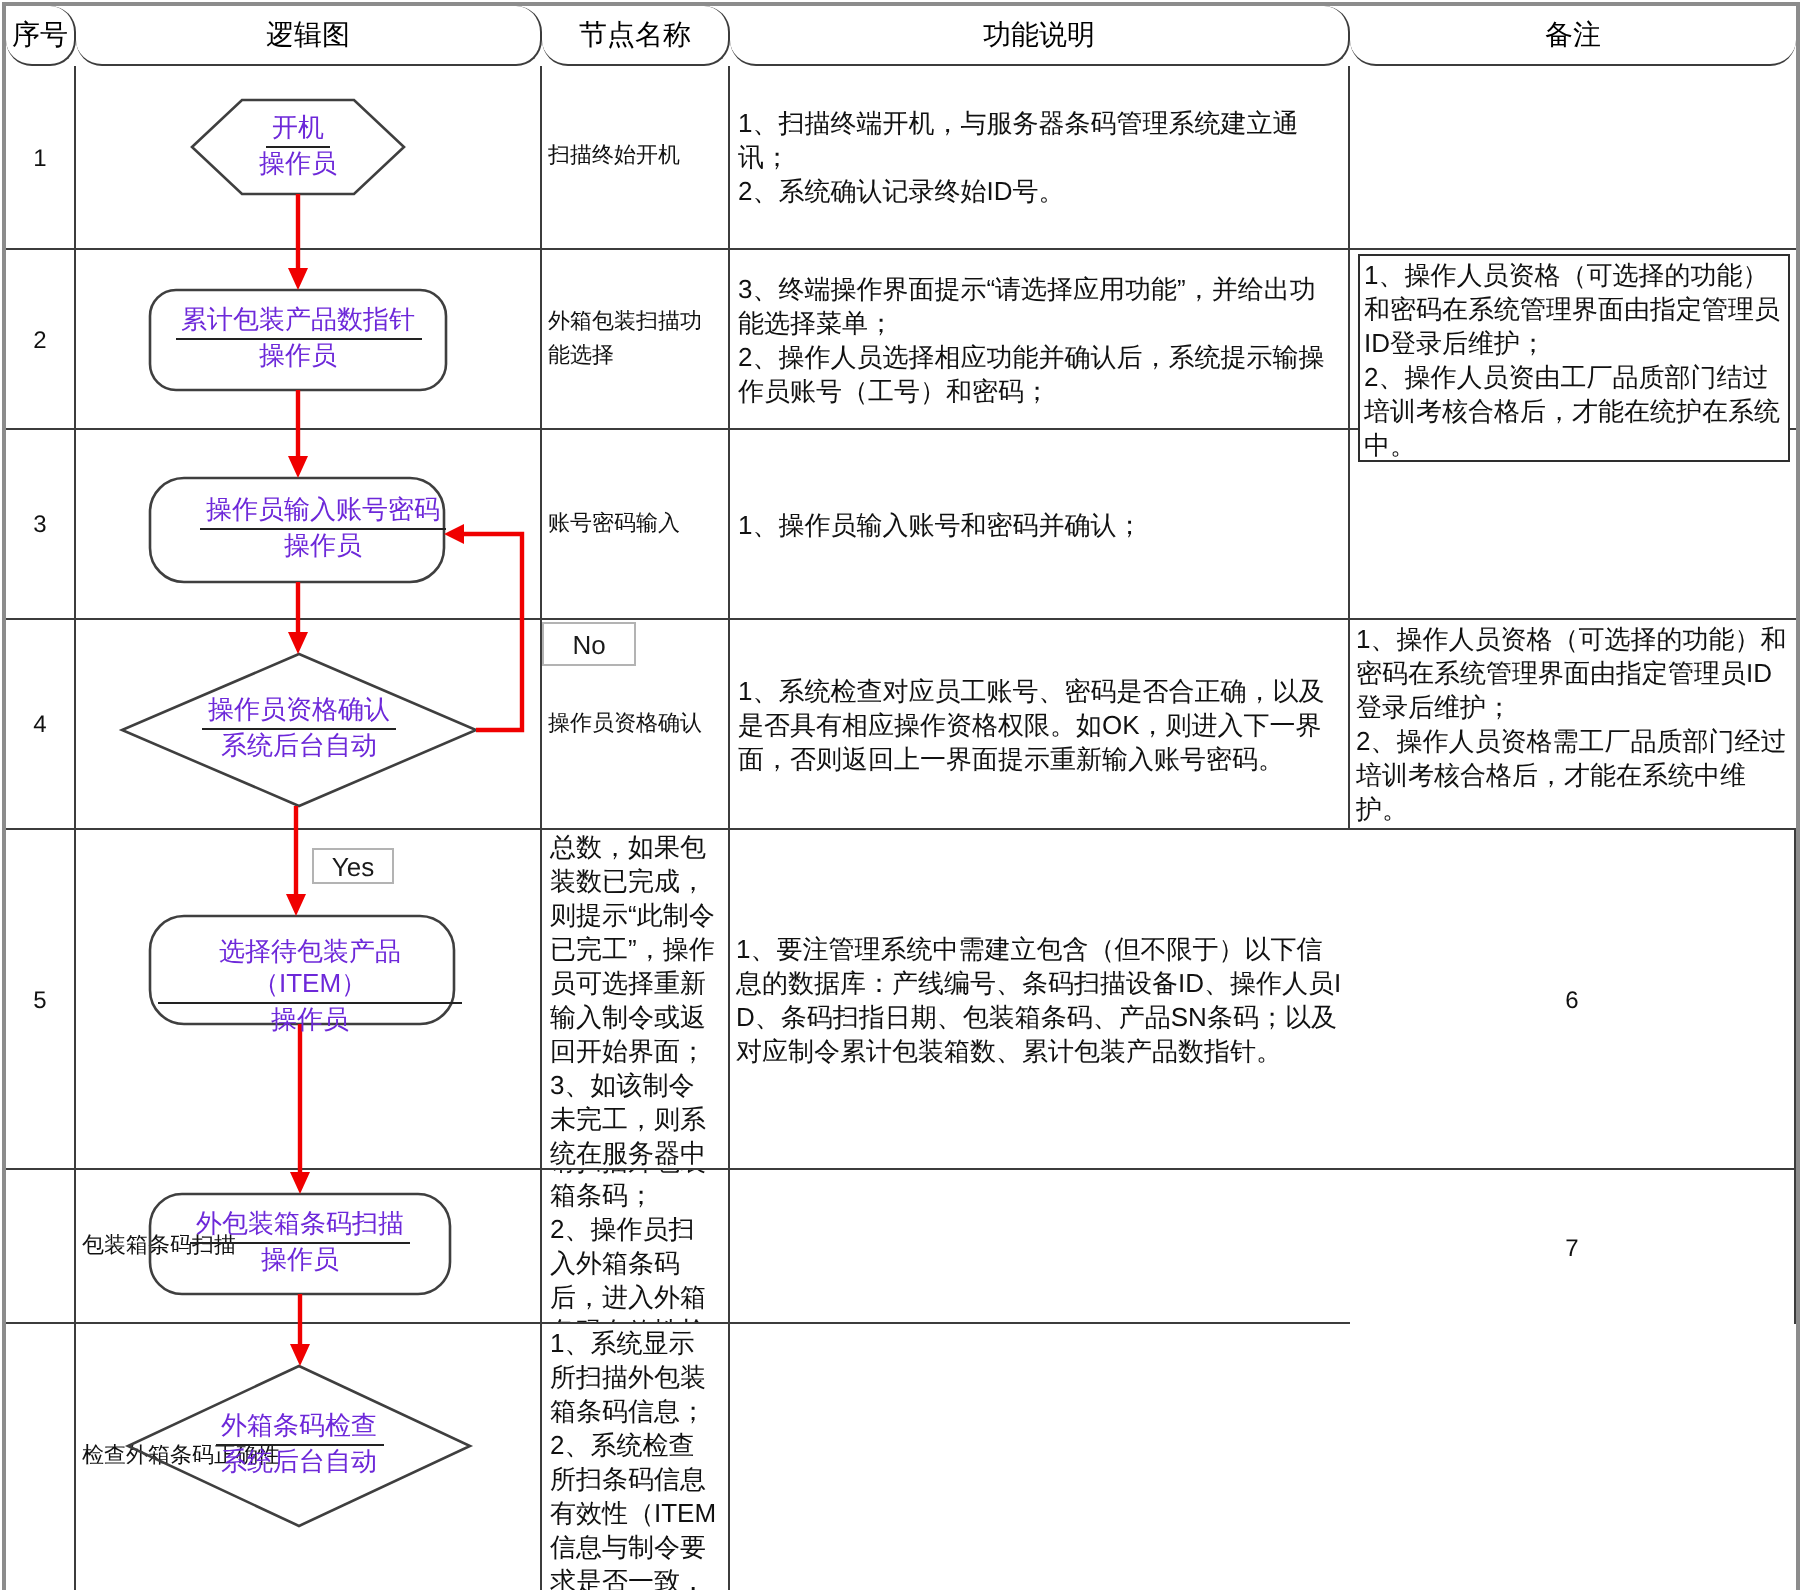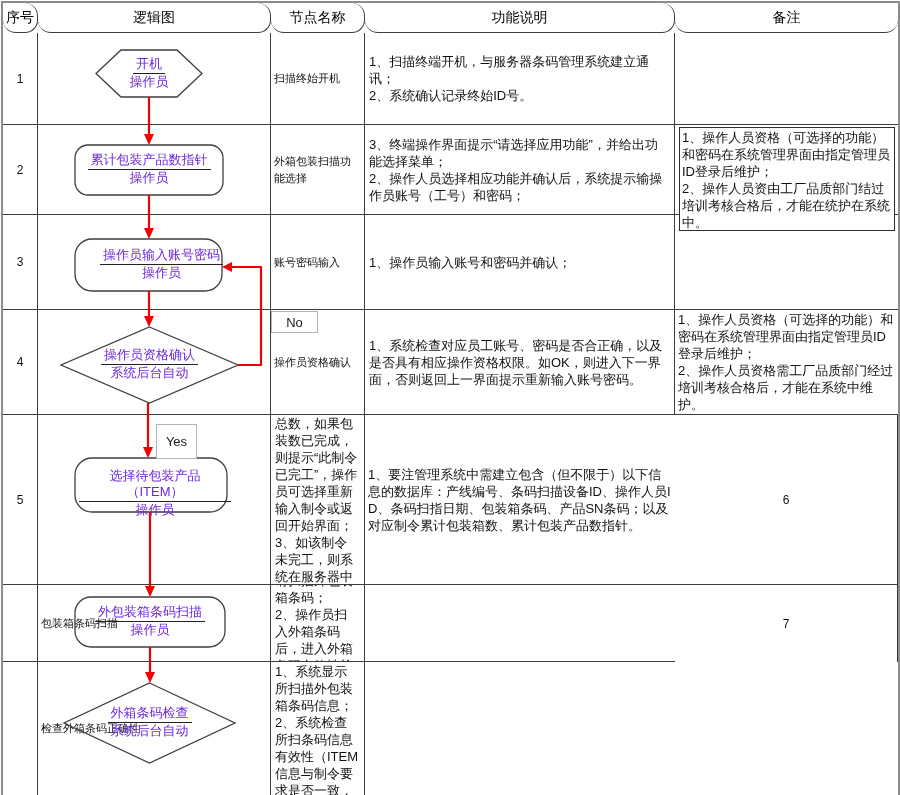--- a/index.html
+++ b/index.html
@@ -215,21 +215,21 @@
       <span class="sr">操作员</span>
     </div>
     <div class="shape-label" style="left:64px;top:705px;width:171px;">
       <span class="st">外箱条码检查</span>
       <span class="sr">系统后台自动</span>
     </div>
 
     <div class="branch" style="left:235px;top:311px;width:47px;height:22px;margin-left:36px;">
       <span>No</span>
     </div>
-    <div class="branch" style="left:156px;top:424px;width:41px;height:35px;">
+    <div class="branch" style="left:156px;top:424px;width:41px;height:18px;">
       <span>Yes</span>
     </div>
 
     <div class="remark-box">
       <span class="txt">1、操作人员资格（可选择的功能）和密码在系统管理界面由指定管理员ID登录后维护；
 2、操作人员资由工厂品质部门结过培训考核合格后，才能在统护在系统中。</span>
     </div>
   </div>
 
 </div>

